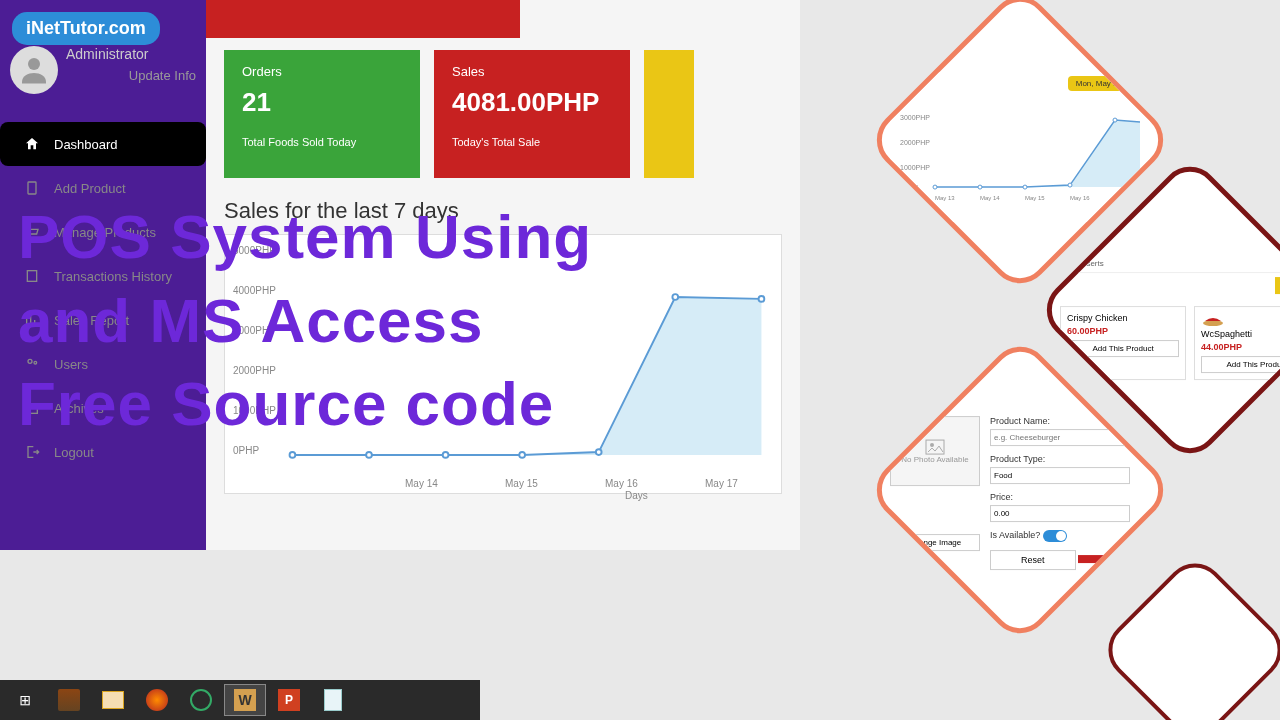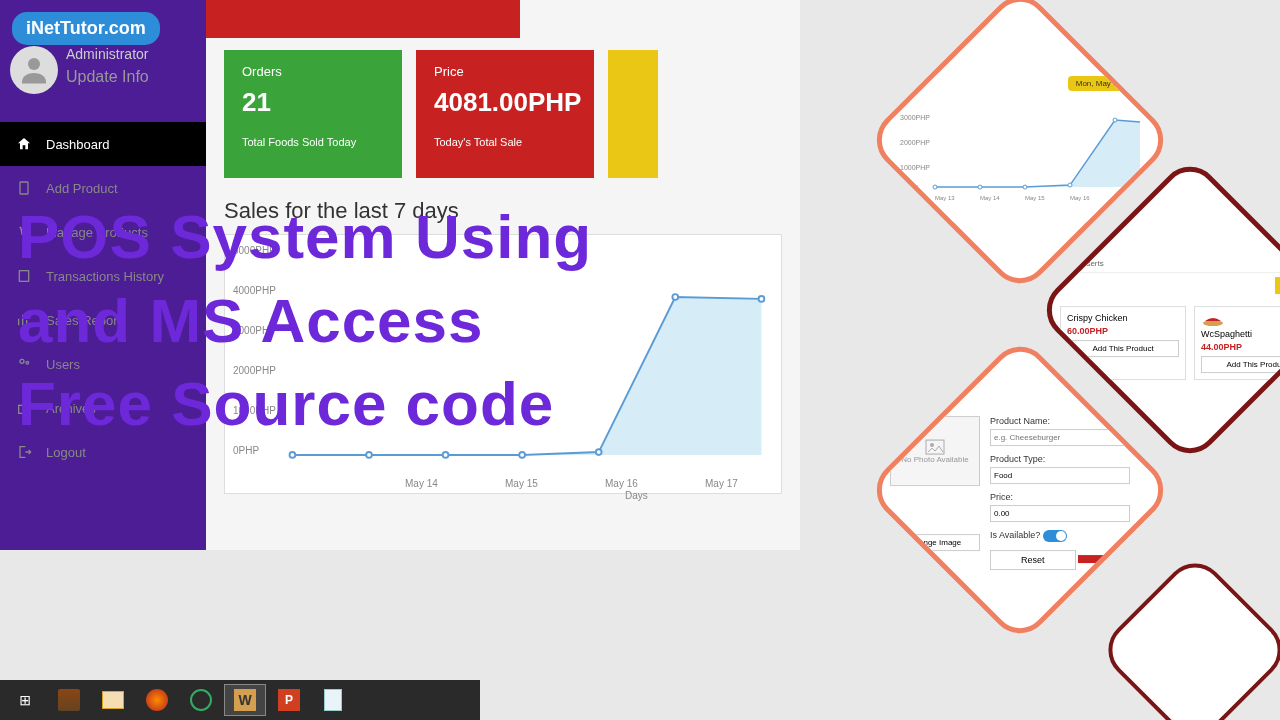--- a/index.html
+++ b/index.html
@@ -9,30 +9,30 @@
 
 .main-app { position: absolute; top: 0; left: 0; width: 800px; height: 550px; background: #fff; display: flex; }
 
 .sidebar { width: 206px; background: #4c1d95; color: #aaa; display: flex; flex-direction: column; }
 .titlebar { height: 38px; background: #c72121; display: flex; align-items: center; justify-content: flex-end; padding: 0 10px; position: absolute; top: 0; left: 206px; right: 0; width: 314px; }
 .user-area { padding: 8px 10px; display: flex; align-items: flex-start; gap: 8px; margin-top: 38px; }
 .avatar { width: 48px; height: 48px; border-radius: 50%; background: #ddd; display: flex; align-items: center; justify-content: center; }
 .avatar svg { width: 36px; height: 36px; fill: #999; }
 .user-info { flex: 1; }
 .user-role { color: #ccc; font-size: 14px; margin-bottom: 6px; }
-.update-link { color: #999; font-size: 16px; text-align: left; }
+.update-link { color: #999; font-size: 13px; text-align: right; }
 
 .nav { margin-top: 20px; }
-.nav-item { display: flex; align-items: center; gap: 14px; padding: 14px 16px; font-size: 13px; color: #888; cursor: pointer; }
+.nav-item { display: flex; align-items: center; gap: 14px; padding: 14px 24px; font-size: 13px; color: #888; cursor: pointer; border-radius: 8px; }
 .nav-item.active { background: #000; color: #fff; }
 .nav-item svg { width: 16px; height: 16px; fill: currentColor; }
 
 .content { flex: 1; background: #f5f5f5; padding: 50px 18px 18px 18px; overflow: hidden; }
 .cards { display: flex; gap: 14px; margin-bottom: 20px; }
-.card { padding: 14px 18px; color: #fff; width: 178px; height: 128px; }
+.card { padding: 14px 18px; color: #fff; width: 196px; height: 128px; }
 .card.green { background: #3aa43a; }
 .card.red { background: #c72121; }
 .card.yellow { background: #eac615; width: 50px; }
 .card-title { font-size: 13px; margin-bottom: 8px; }
 .card-value { font-size: 26px; font-weight: bold; margin-bottom: 18px; }
 .card-sub { font-size: 11px; }
 
 .chart-section { }
 .chart-title { font-size: 22px; color: #333; margin-bottom: 10px; }
 .chart-box { background: #fff; border: 1px solid #ddd; padding: 10px; height: 260px; position: relative; }
@@ -152,21 +152,21 @@
   <div class="titlebar"></div>
 
   <div class="content">
     <div class="cards">
       <div class="card green">
         <div class="card-title">Orders</div>
         <div class="card-value">21</div>
         <div class="card-sub">Total Foods Sold Today</div>
       </div>
       <div class="card red">
-        <div class="card-title">Price</div>
+        <div class="card-title">Sales</div>
         <div class="card-value">4081.00PHP</div>
         <div class="card-sub">Today's Total Sale</div>
       </div>
       <div class="card yellow"></div>
     </div>
 
     <div class="chart-section">
       <div class="chart-title">Sales for the last 7 days</div>
       <div class="chart-box">
         <span class="y-label" style="top:10px">5000PHP</span>

